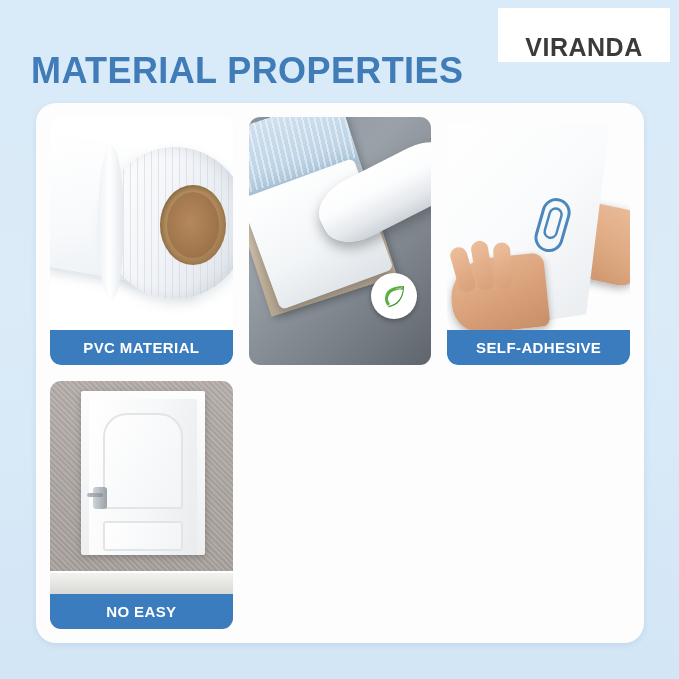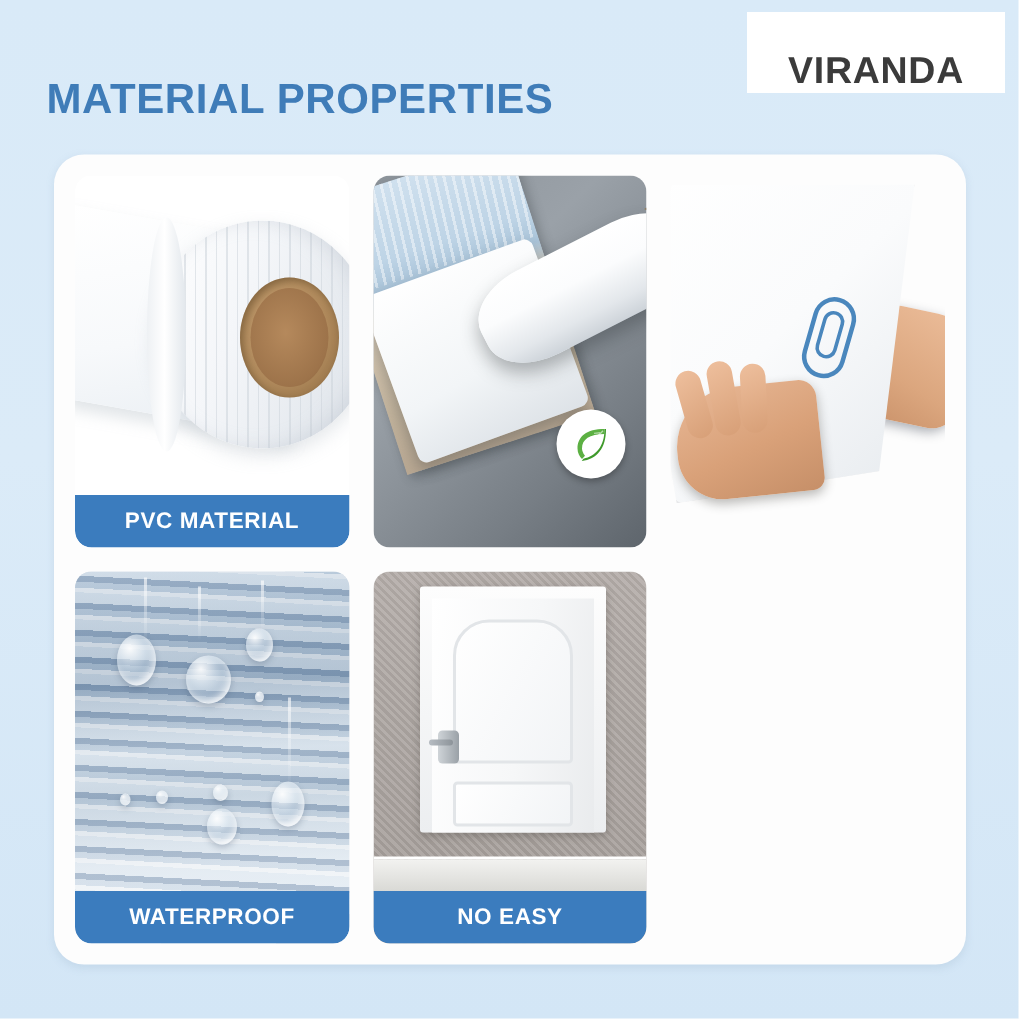--- a/index.html
+++ b/index.html
@@ -13,21 +13,21 @@
   
   .brand-box{
     position:absolute; top:8px; left:498px; width:172px; height:54px;
     background:#ffffff; display:flex; align-items:flex-end; justify-content:center;
   }
   .brand-text{
     font-size:25px; font-weight:bold; color:#3b3b3b; letter-spacing:.5px;
   }
   .page-title{
     position:absolute; left:31px; top:50px;
-    font-size:28px; font-weight:bold; color:#3f7cb8; letter-spacing:.4px;
+    font-size:36px; font-weight:bold; color:#3f7cb8; letter-spacing:.4px;
   }
 
   
   .panel{
     position:absolute; left:36px; top:103px; width:608px; height:540px;
     background:#fdfdfd; border-radius:20px;
     box-shadow:0 2px 6px rgba(120,150,180,.18);
   }
   .grid{
     position:absolute; left:14px; top:14px; width:580px; height:512px;
@@ -323,40 +323,23 @@
             <rect x="4" y="4" width="26" height="52" rx="13" fill="none" stroke="#4a87bd" stroke-width="3"></rect>
             <rect x="11" y="13" width="12" height="30" rx="6" fill="none" stroke="#4a87bd" stroke-width="2.4"></rect>
           </svg>
         </div>
         <div class="hand-l">
           <div class="finger" style="left:6px;top:-14px;width:17px;height:46px;transform:rotate(-10deg);"></div>
           <div class="finger" style="left:26px;top:-18px;width:17px;height:50px;transform:rotate(-4deg);"></div>
           <div class="finger" style="left:46px;top:-14px;width:17px;height:46px;transform:rotate(3deg);"></div>
         </div>
       </div>
+      <div class="banner">SELF-ADHESIVE</div>
     </div>
 
-    <div class="card c4">
-      <div class="photo">
-        <div class="streak" style="left:46px;top:4px;height:44px;"></div>
-        <div class="streak" style="left:82px;top:10px;height:36px;"></div>
-        <div class="streak" style="left:124px;top:6px;height:34px;"></div>
-        <div class="streak" style="left:142px;top:84px;height:60px;"></div>
-        <div class="drop" style="left:28px;top:42px;width:26px;height:34px;"></div>
-        <div class="drop" style="left:74px;top:56px;width:30px;height:32px;"></div>
-        <div class="drop" style="left:114px;top:38px;width:18px;height:22px;"></div>
-        <div class="drop" style="left:131px;top:140px;width:22px;height:30px;"></div>
-        <div class="drop" style="left:88px;top:158px;width:20px;height:24px;"></div>
-        <div class="drop" style="left:92px;top:142px;width:10px;height:11px;"></div>
-        <div class="drop" style="left:54px;top:146px;width:8px;height:9px;"></div>
-        <div class="drop" style="left:30px;top:148px;width:7px;height:8px;"></div>
-        <div class="drop" style="left:120px;top:80px;width:6px;height:7px;"></div>
-      </div>
-      <div class="banner">WATERPROOF</div>
-    </div>
 
 
     <div class="card c6">
       <div class="photo">
         <div class="wall-tex"></div>
         <div class="baseboard"></div>
         <div class="door-frame">
           <div class="door">
             <div class="door-panel-top"></div>
             <div class="door-panel-bot"></div>

